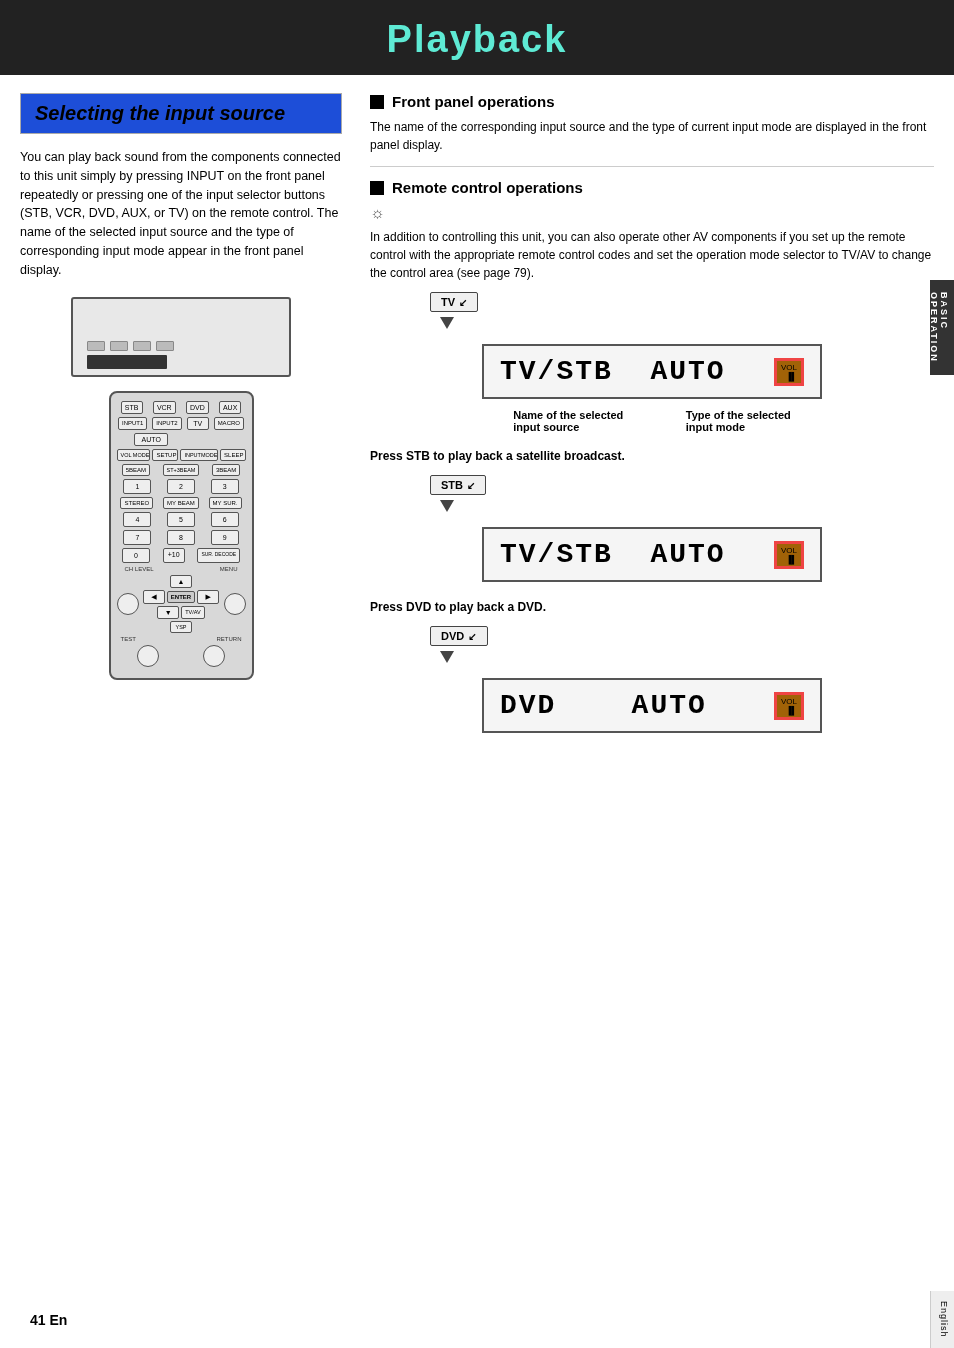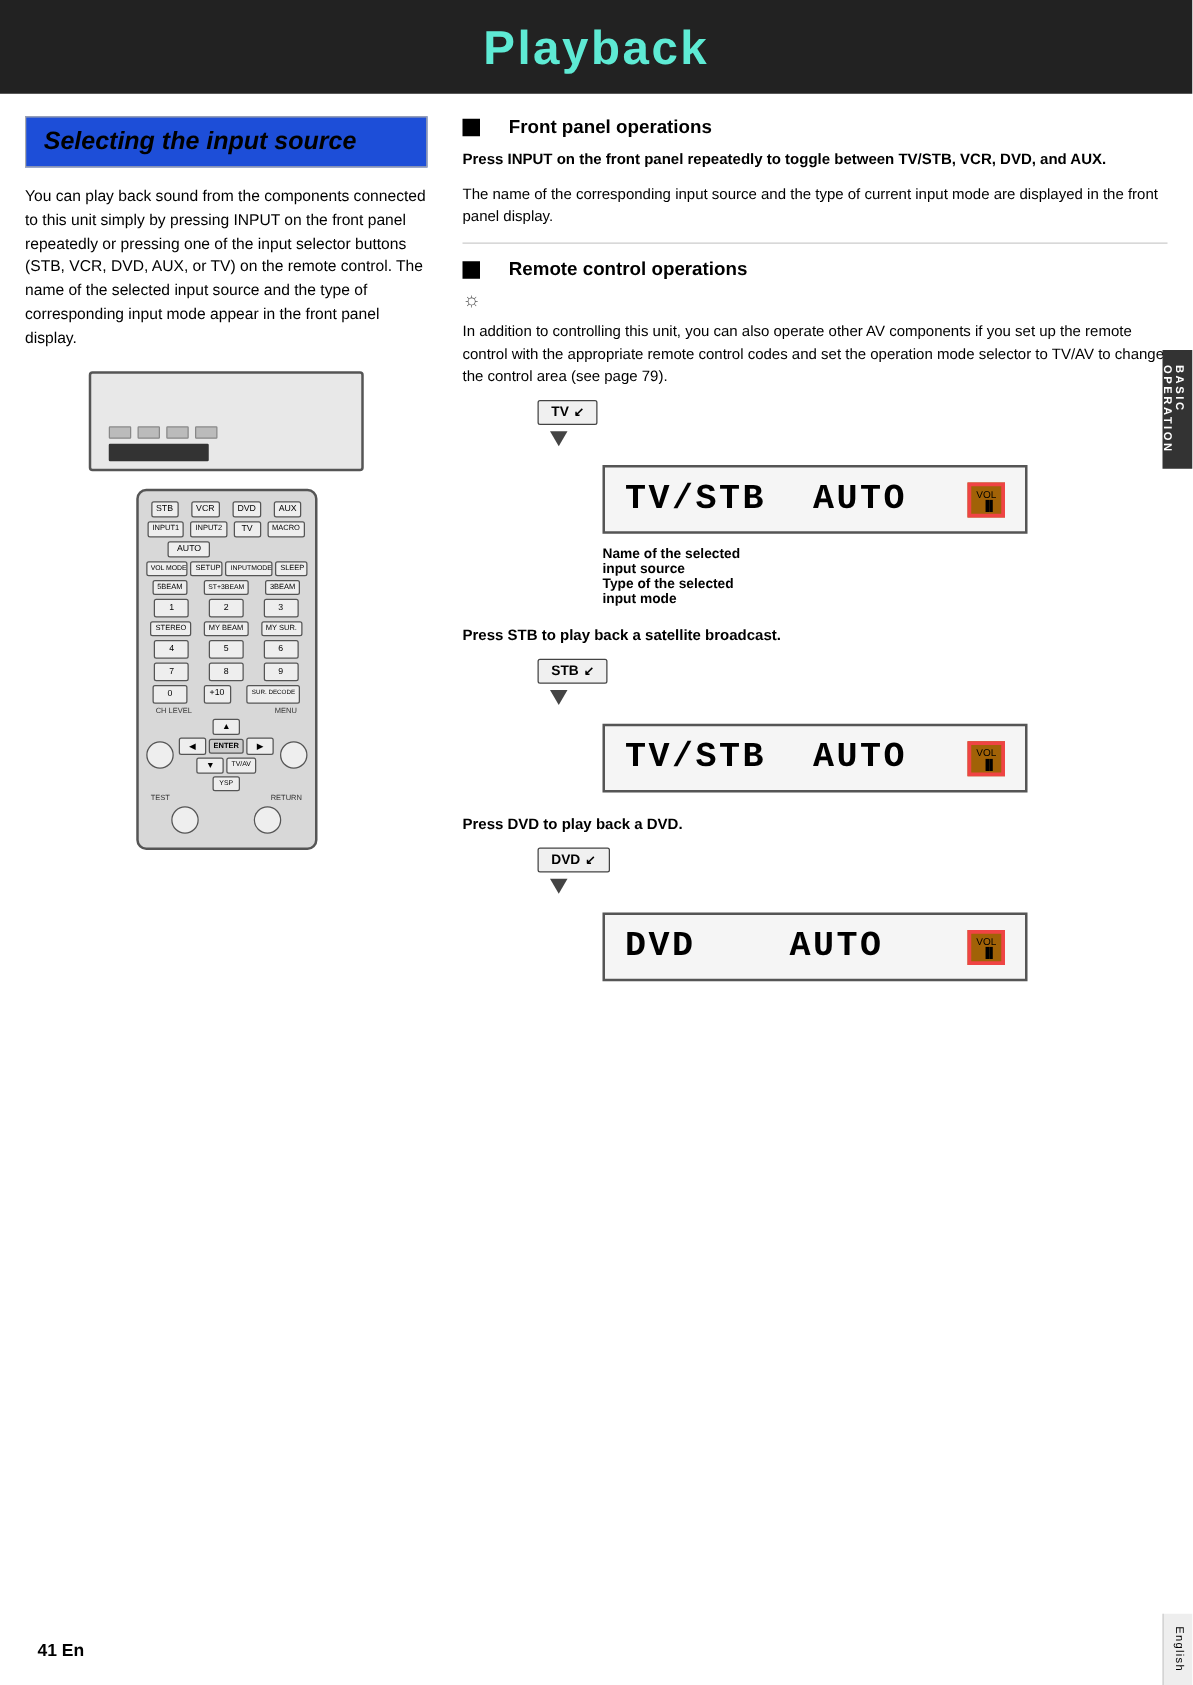--- a/index.html
+++ b/index.html
@@ -163,21 +163,21 @@
     
     .right-col {
       flex: 1;
       padding-left: 10px;
     }
 
     
     .section-heading {
       display: flex;
       align-items: center;
-      gap: 23px;
+      gap: 8px;
       margin-bottom: 8px;
     }
     .square-bullet {
       width: 14px;
       height: 14px;
       background: #000;
       flex-shrink: 0;
       display: inline-block;
     }
     .section-heading h3 {
@@ -223,21 +223,20 @@
       min-width: 28px;
     }
 
     .display-labels {
       display: flex;
       justify-content: space-around;
       width: 340px;
       margin: 4px auto 14px auto;
       font-size: 11px;
       font-weight: bold;
-      flex-direction: column;
     }
 
     
     .note-symbol {
       font-size: 16px;
       color: #555;
       margin-bottom: 6px;
     }
 
     
@@ -440,21 +439,20 @@
 
   </div>
 
   <div class="right-col">
 
     <div class="section-heading">
       <span class="square-bullet"></span>
       <h3>Front panel operations</h3>
     </div>
 
-    <p class="sub-heading">Press INPUT on the front panel repeatedly to toggle between TV/STB, VCR, DVD, and AUX.</p>
     <p>The name of the corresponding input source and the type of current input mode are displayed in the front panel display.</p>
 
     <hr class="divider">
 
     <div class="section-heading">
       <span class="square-bullet"></span>
       <h3>Remote control operations</h3>
     </div>
 
     <div class="note-symbol">☼</div>

